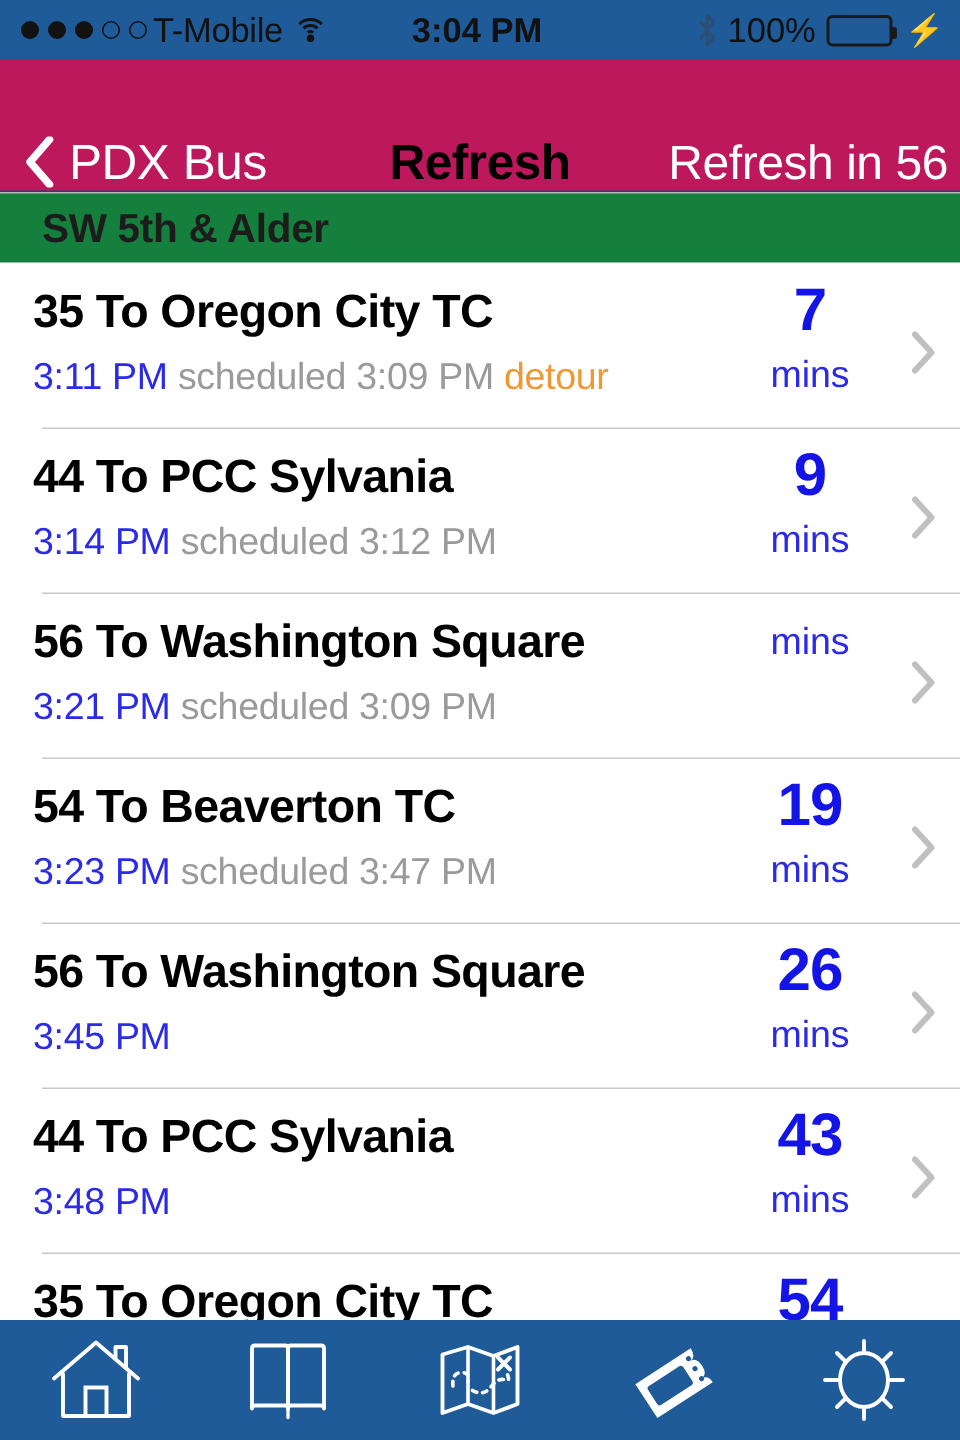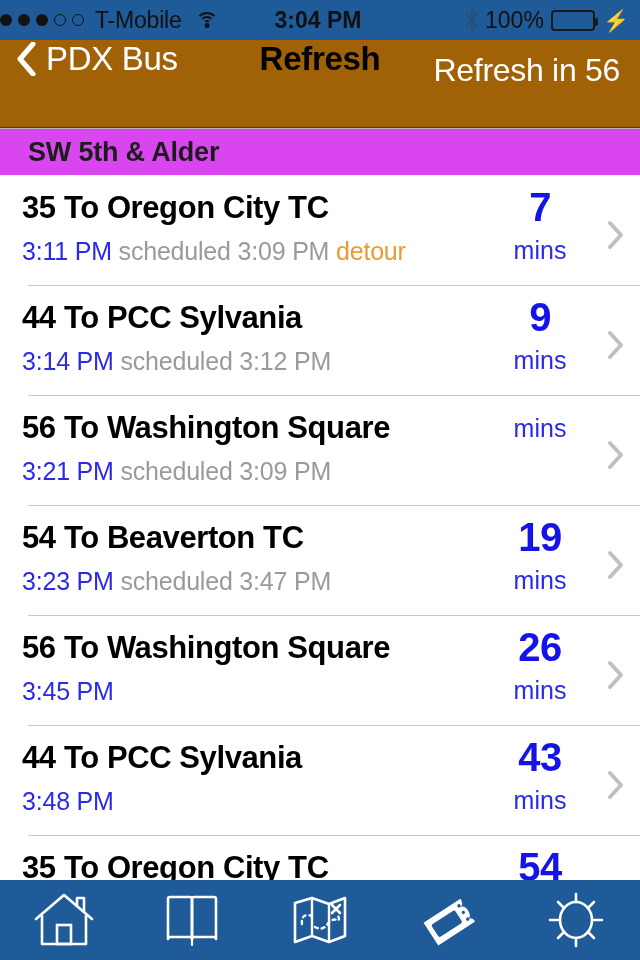--- a/index.html
+++ b/index.html
@@ -10,21 +10,21 @@
     overflow:hidden;
     -webkit-font-smoothing:antialiased;
   }
   #app { position:relative; width:640px; height:960px; overflow:hidden; }
 
   
   .statusbar {
     height:40px; background:#1F5B99; color:#111;
     display:flex; align-items:center; position:relative;
   }
-  .sb-left { display:flex; align-items:center; gap:11px; }
+  .sb-left { display:flex; align-items:center; gap:4px; padding-left:14px; }
   .dots { display:flex; align-items:center; gap:6px; }
   .dot { width:12px; height:12px; border-radius:50%; background:#121212; }
   .dot.empty { background:transparent; border:1.8px solid #121212; }
   .carrier { font-size:23px; color:#111; letter-spacing:-0.2px; }
   .wifi { width:24px; height:18px; position:relative; margin-left:2px; }
   .wifi i { position:absolute; left:50%; transform:translateX(-50%);
             border:2.4px solid #121212; border-bottom-color:transparent;
             border-left-color:transparent; border-right-color:transparent;
             border-radius:50%; }
   .wifi i.a { width:23px; height:23px; top:1px; }
@@ -39,35 +39,35 @@
   .pct { font-size:23px; color:#111; }
   .batt { width:44px; height:21px; border:2px solid #1a1a1a;
           border-radius:4px; padding:2px; position:relative; }
   .batt .fill { height:100%; width:100%; background:#4CE055; border-radius:1.5px; }
   .batt:after { content:""; position:absolute; right:-5px; top:6px;
                 width:3.5px; height:8px; background:#1a1a1a; border-radius:0 2px 2px 0; }
   .bolt { font-size:21px; color:#111; line-height:1; margin-left:2px; }
 
   
   .navbar {
-    height:88px; background:#a16207; display:flex; align-items:flex-start;
+    height:88px; background:#be185d; display:flex; align-items:flex-end;
     position:relative; border-bottom:1px solid #17477a;
   }
   .nav-back { display:flex; align-items:center; gap:10px;
               padding-left:16px; cursor:pointer; }
   .chev-back { width:20px; height:34px; flex:none; }
   .nav-back-label { font-size:33px; color:#fff; letter-spacing:-0.3px; }
   .nav-title { position:absolute; left:0; right:0; text-align:center;
                font-size:33px; font-weight:bold; color:#000; letter-spacing:-0.3px; }
-  .nav-right { margin-left:auto; padding-right:20px; font-size:32px;
+  .nav-right { margin-left:auto; padding-right:8px; font-size:32px;
                color:#fff; letter-spacing:-0.3px; cursor:pointer; z-index:2;margin-top:12px; }
 
   
   .section-header {
-    height:47px; background:#d946ef; display:flex; align-items:center;
+    height:47px; background:#15803d; display:flex; align-items:center;
     padding-left:28px; font-size:27px; font-weight:bold; color:#1c1c1c;
     letter-spacing:-0.2px;
     border-top:1px solid #b8b8b8;
   }
 
   
   .list { background:#4d7c0f; position:absolute; top:176px; left:0;
           right:0; bottom:0; overflow:hidden; }
   .row { position:relative; height:110px; background:#fff; cursor:pointer; }
   .row .sep { position:absolute; left:28px; right:0; bottom:0;

